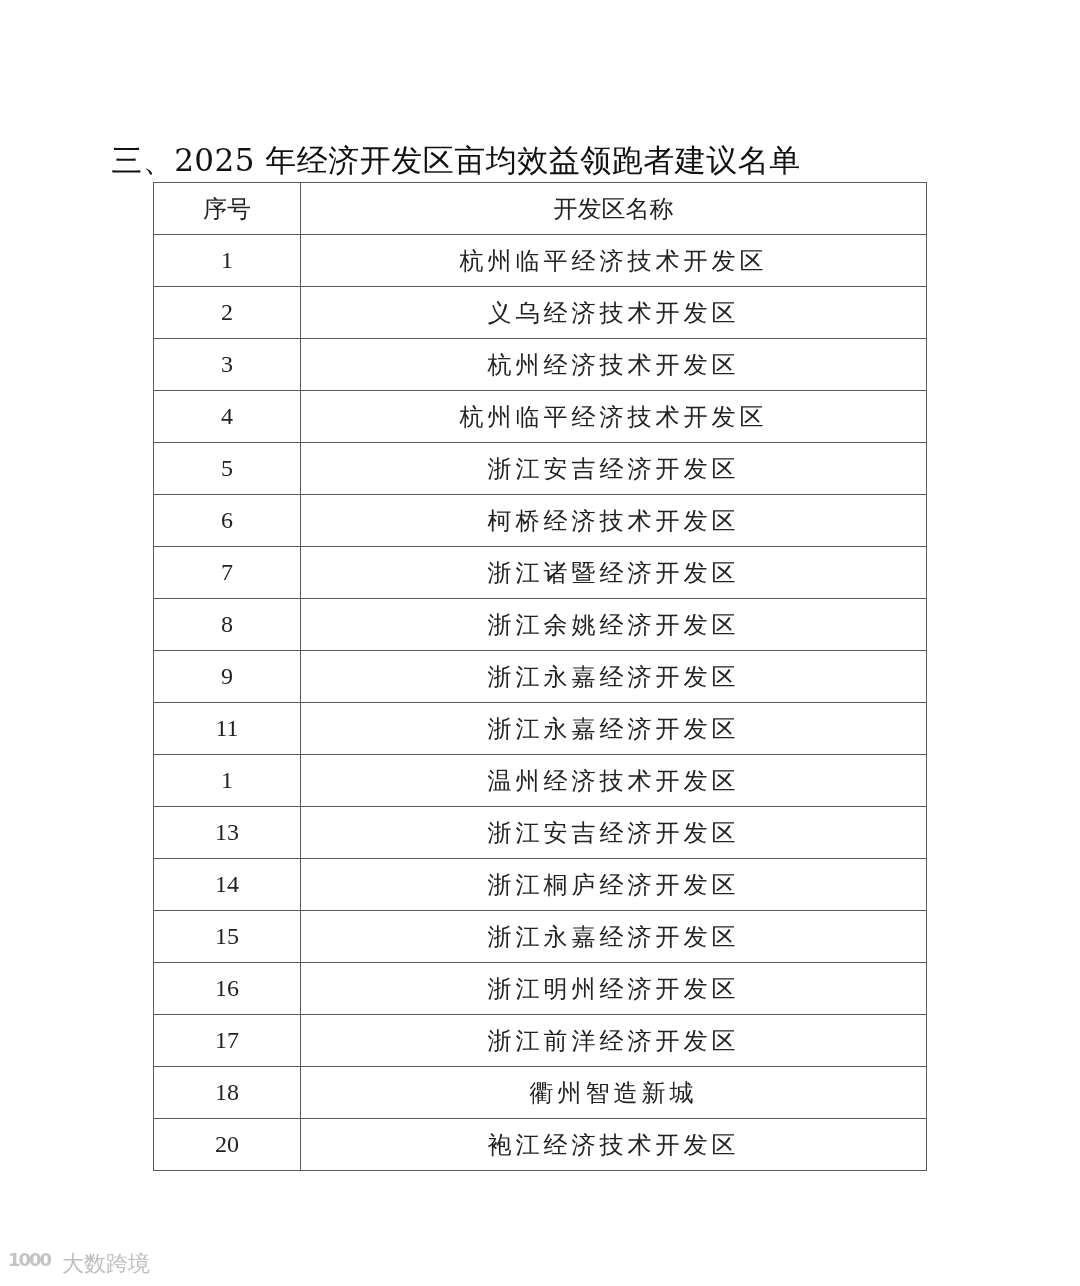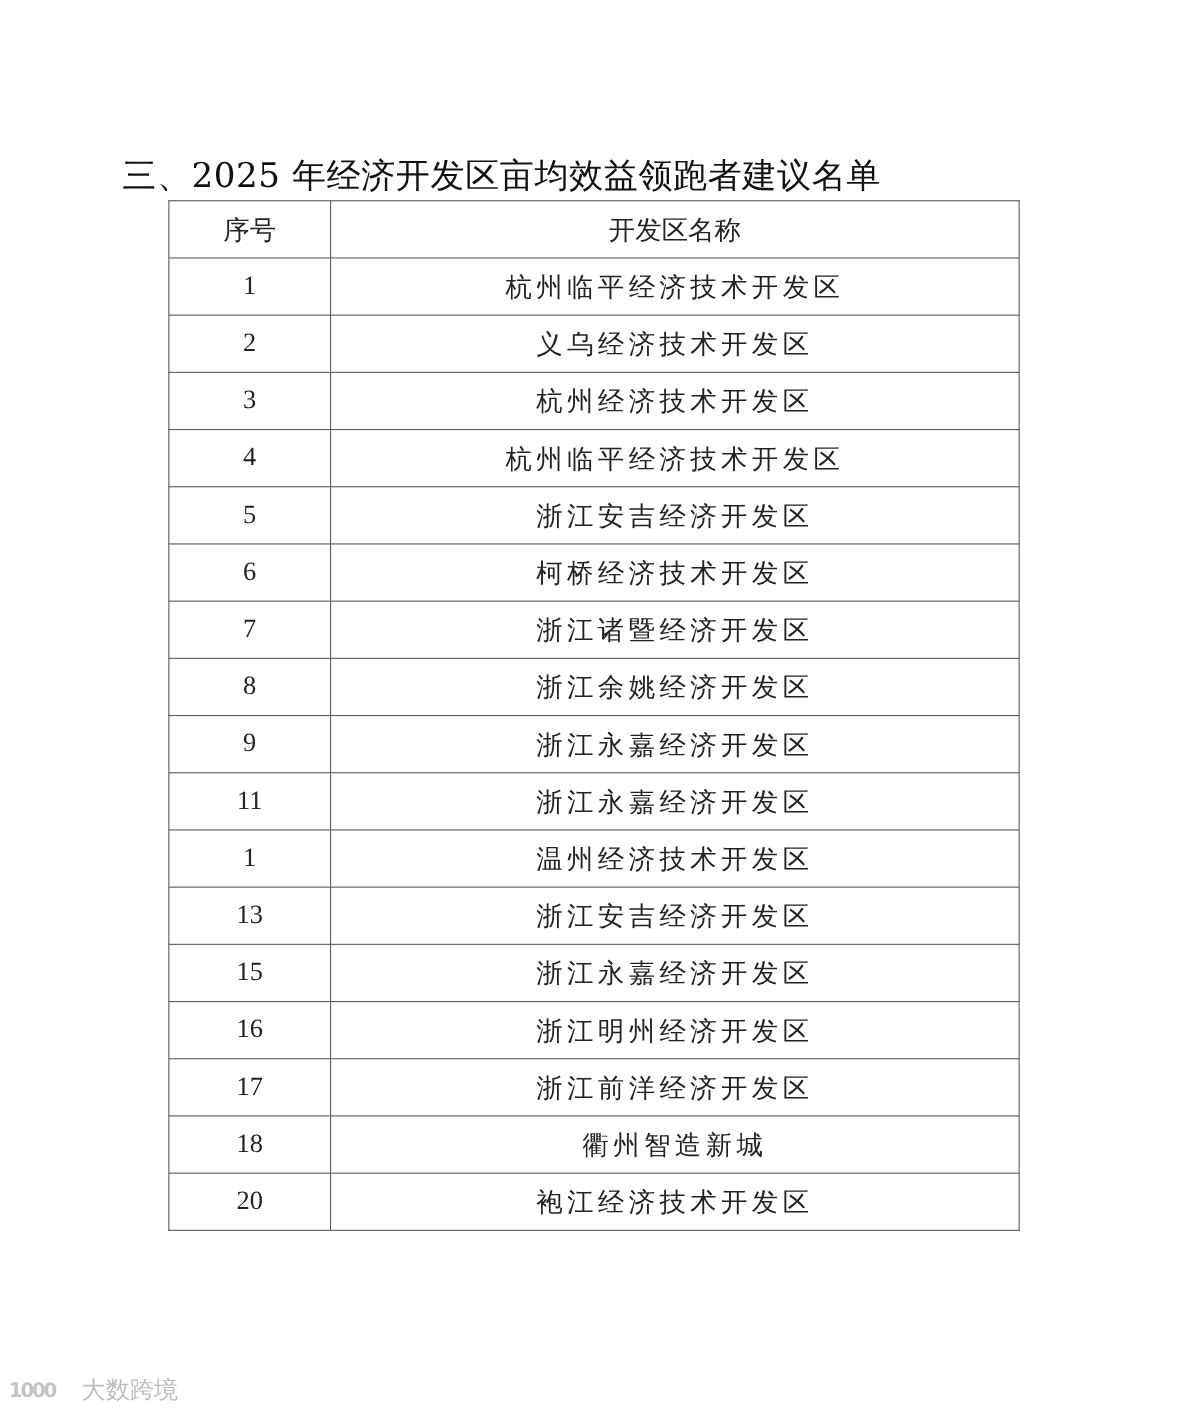--- a/index.html
+++ b/index.html
@@ -10,21 +10,21 @@
     table.list { position: absolute; top: 182px; left: 153px; width: 774px;
       border-collapse: collapse; table-layout: fixed; }
     table.list td, table.list th { border: 1.5px solid #5a5a5a; text-align: center;
       padding: 0; font-weight: normal; }
     table.list th { height: 51px; font-family: "DejaVu Sans", sans-serif; font-size: 24px; color: #222; }
     table.list td { height: 51px; font-size: 24px; color: #222; }
     td.idx { font-family: "Liberation Serif", serif; font-size: 25px; }
     td.name { font-family: "DejaVu Sans", sans-serif; letter-spacing: 4px; font-size: 23px; }
     col.c1 { width: 147px; }
     .watermark { position: absolute; left: 8px; top: 1249px; font-family: "DejaVu Sans", sans-serif;
-      font-size: 22px; color: #bdbdbd; display: flex; align-items: center; gap: 24px; }
+      font-size: 22px; color: #bdbdbd; display: flex; align-items: flex-start; gap: 12px; }
     .wm-logo { font-size: 18px; color: #c4c4c4; font-weight: bold; letter-spacing: -2px; }
   </style>
 </head>
 <body>
 
 <div class="title">三、2025 年经济开发区亩均效益领跑者建议名单</div>
 
 <table class="list">
   <colgroup>
       <col class="c1">
@@ -79,20 +79,24 @@
       </tr>
       <tr>
         <td class="idx">1</td>
         <td class="name">温州经济技术开发区</td>
       </tr>
       <tr>
         <td class="idx">13</td>
         <td class="name">浙江安吉经济开发区</td>
       </tr>
       <tr>
+        <td class="idx">14</td>
+        <td class="name">浙江桐庐经济开发区</td>
+      </tr>
+      <tr>
         <td class="idx">15</td>
         <td class="name">浙江永嘉经济开发区</td>
       </tr>
       <tr>
         <td class="idx">16</td>
         <td class="name">浙江明州经济开发区</td>
       </tr>
       <tr>
         <td class="idx">17</td>
         <td class="name">浙江前洋经济开发区</td>

